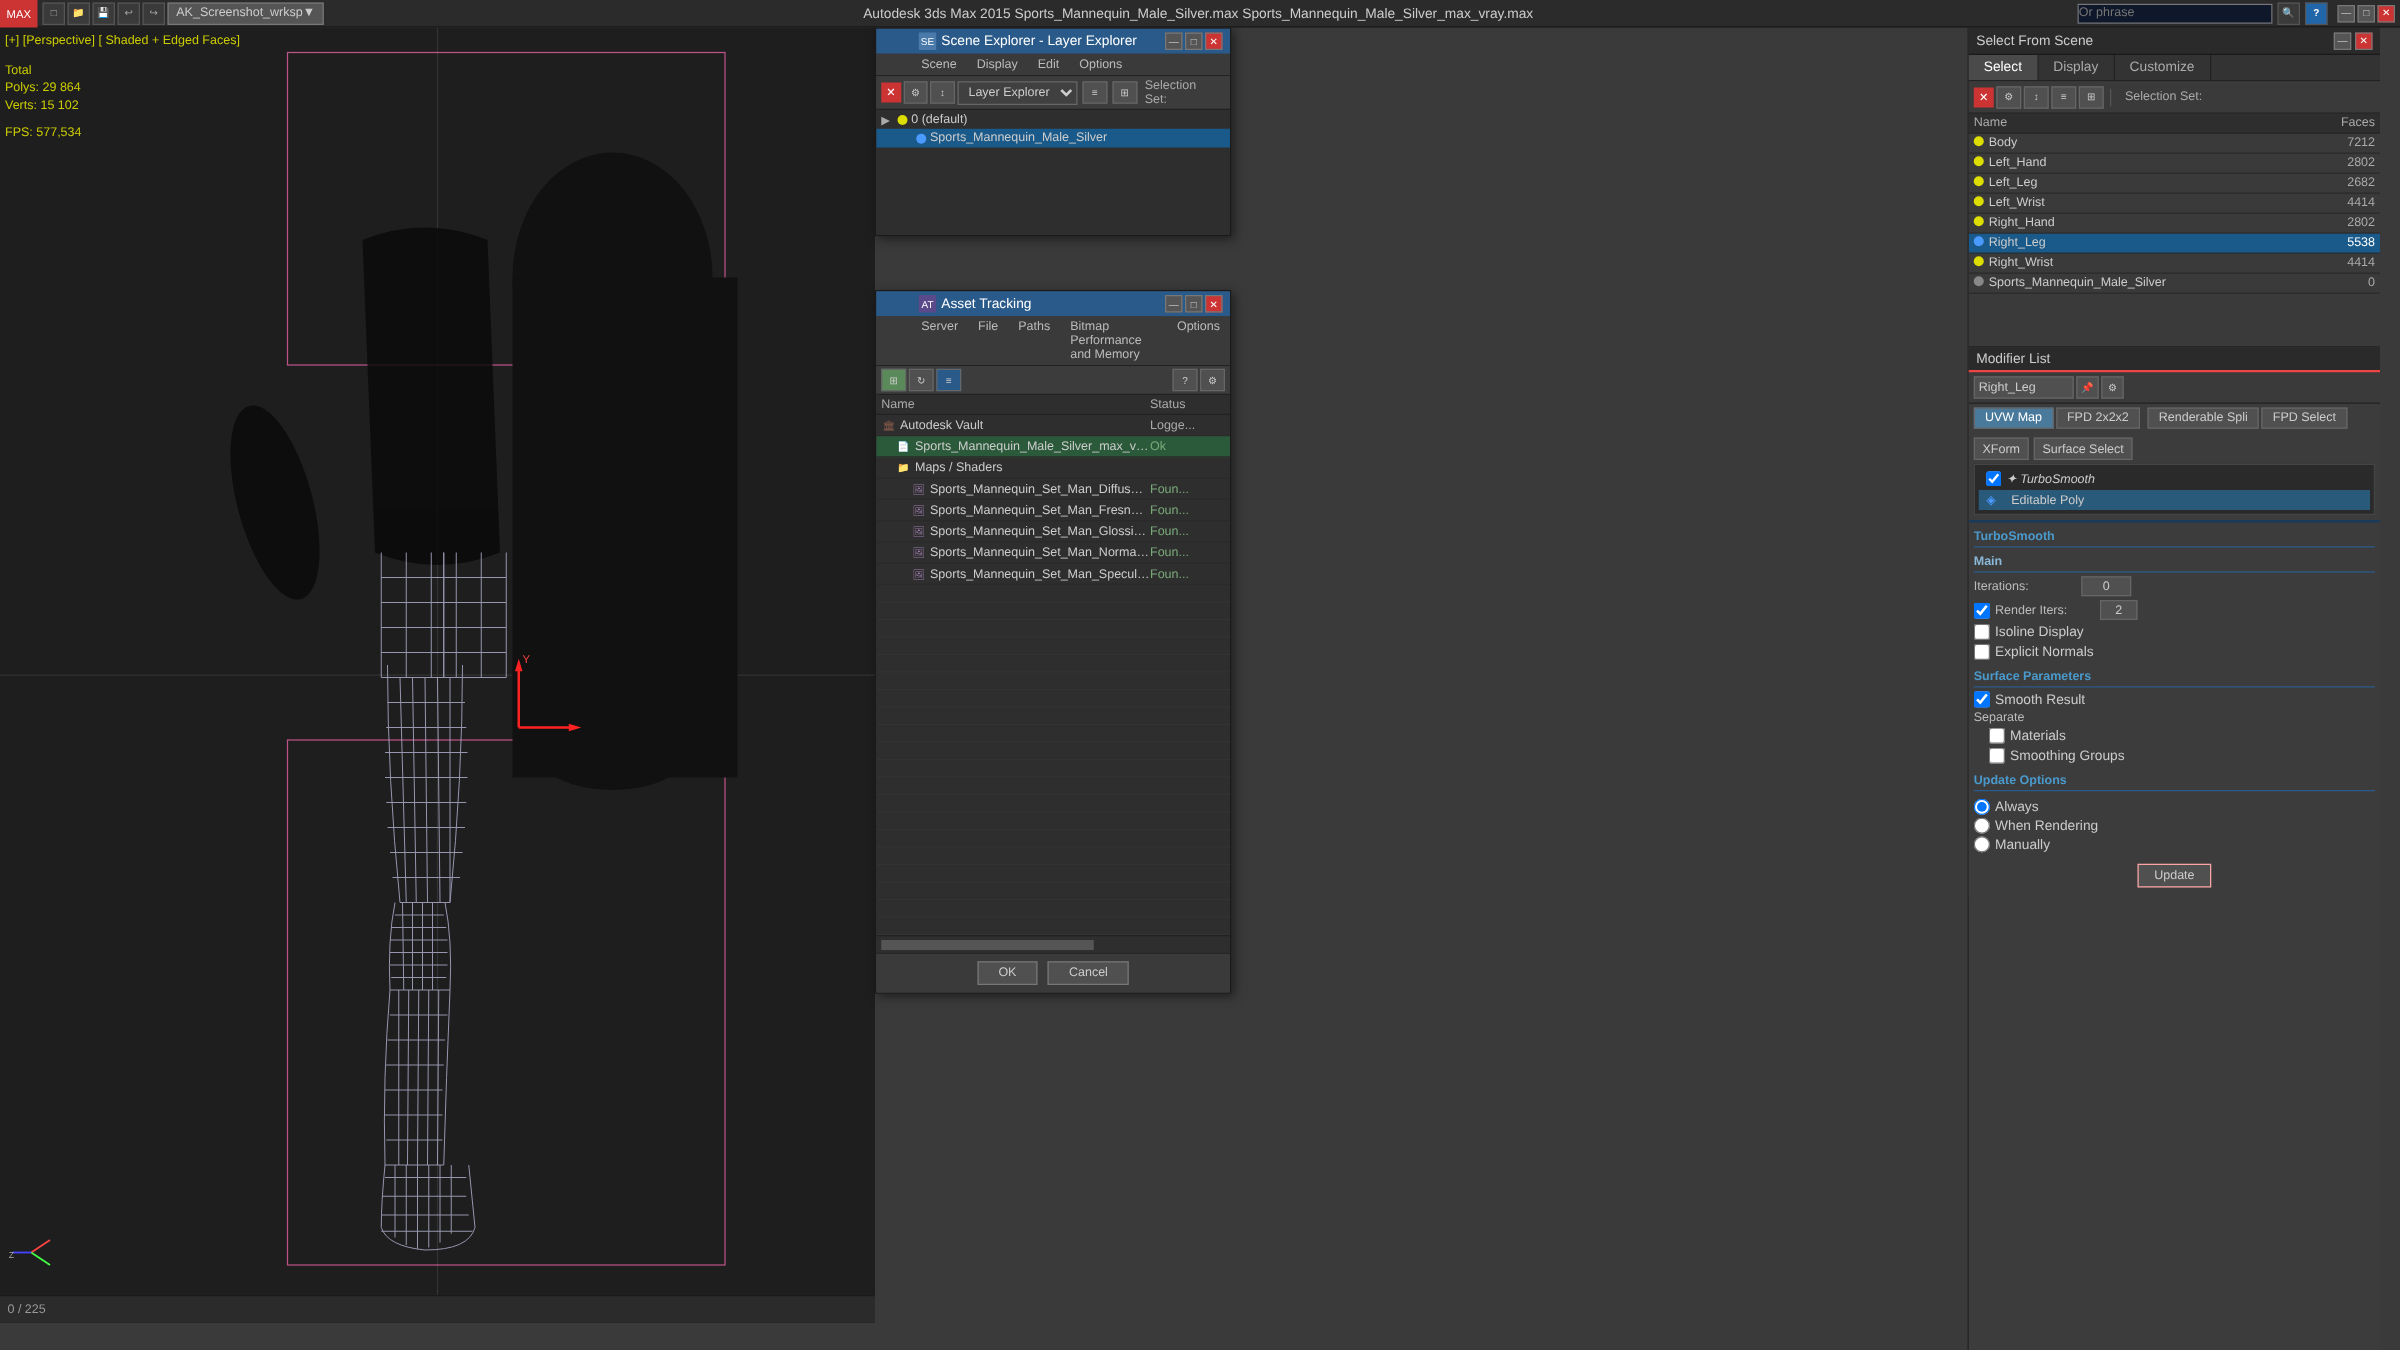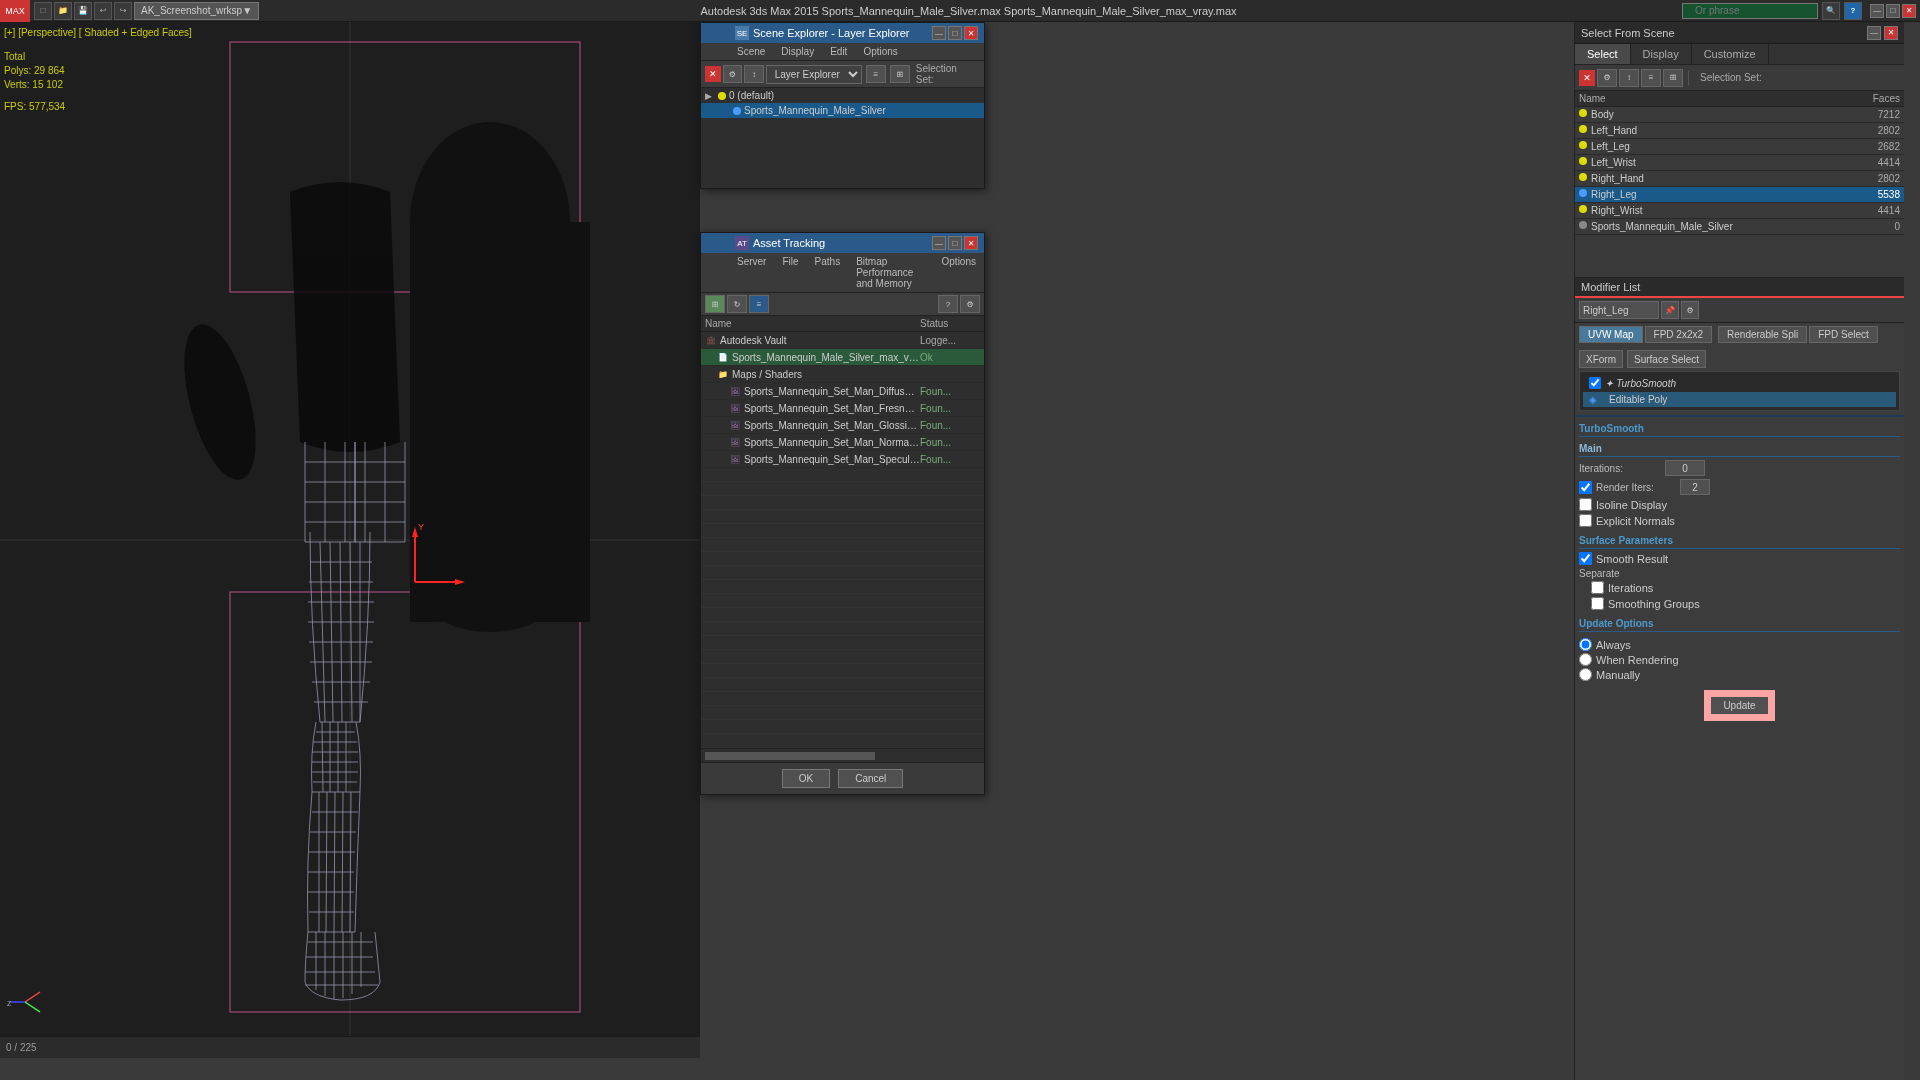--- a/index.html
+++ b/index.html
@@ -364,21 +364,21 @@
       padding: 3px 0;
     }
     .radio-row {
       display: flex;
       align-items: center;
       gap: 4px;
       margin-bottom: 2px;
     }
     .update-btn {
       background: #505050;
-      border: 7px solid #fca5a5;
+      border: 1px solid #fca5a5;
       color: #ccc;
       font-size: 10px;
       padding: 3px 12px;
       cursor: pointer;
       display: block;
       margin: 4px auto;
     }
 
     
     #dialogs-area {
@@ -660,21 +660,21 @@
     <div class="toolbar-icon">↩</div>
     <div class="toolbar-icon">↪</div>
     <div style="background:#555;padding:0 6px;height:18px;display:flex;align-items:center;font-size:10px;border:1px solid #777;color:#ccc;cursor:pointer;">
       AK_Screenshot_wrksp▼
     </div>
   </div>
   <div class="toolbar-title">
     <span>Autodesk 3ds Max 2015  Sports_Mannequin_Male_Silver.max  Sports_Mannequin_Male_Silver_max_vray.max</span>
   </div>
   <div style="display:flex;align-items:center;gap:4px;padding:0 8px;">
-    <input type="text" class="toolbar-search" style="width: 136px; height: 16px; background: #14532d; border: 1px solid rgb(119, 119, 119); color: rgb(170, 170, 170); font-size: 10px; padding: 0px 12px;" placeholder="Or phrase">
+    <input type="text" class="toolbar-search" style="width: 156px; height: 16px; background: #0f172a; border: 1px solid rgb(119, 119, 119); color: rgb(170, 170, 170); font-size: 10px; padding: 0px 0;" placeholder="Or phrase">
     <div class="toolbar-icon">🔍</div>
     <div class="toolbar-icon" style="background:#2266aa;color:white;font-weight:bold;">?</div>
   </div>
   <div class="window-controls">
     <div class="win-btn">—</div>
     <div class="win-btn">□</div>
     <div class="win-btn" style="background:#cc3333;color:white;">✕</div>
   </div>
 </div>
 
@@ -1106,21 +1106,21 @@
     <div class="section-title" style="color:#4a9acd;margin-top:6px;">Surface Parameters</div>
 
     <div class="checkbox-row">
       <input type="checkbox" checked="" style="">
       <span>Smooth Result</span>
     </div>
 
     <div style="font-size:10px;color:#bbb;margin:3px 0 2px 0;">Separate</div>
     <div class="checkbox-row" style="margin-left:12px;">
       <input type="checkbox" style="">
-      <span>Iterations</span>
+      <span>Materials</span>
     </div>
     <div class="checkbox-row" style="margin-left:12px;">
       <input type="checkbox" style="">
       <span>Smoothing Groups</span>
     </div>
 
     <div class="section-title" style="color:#4a9acd;margin-top:6px;">Update Options</div>
 
     <div class="radio-group">
       <div class="radio-row">

